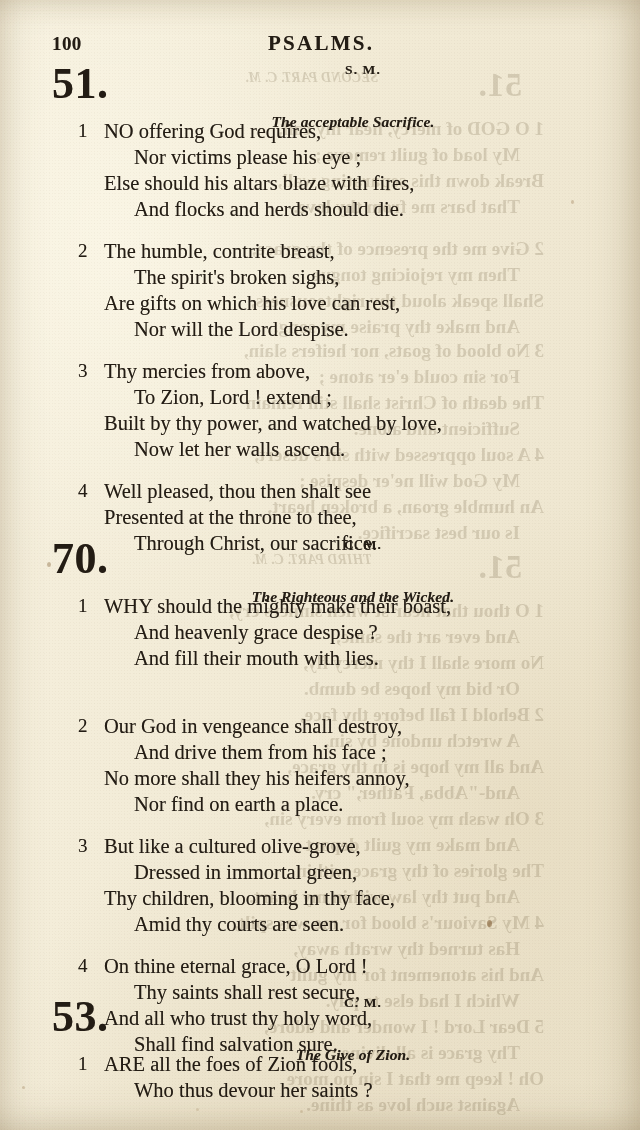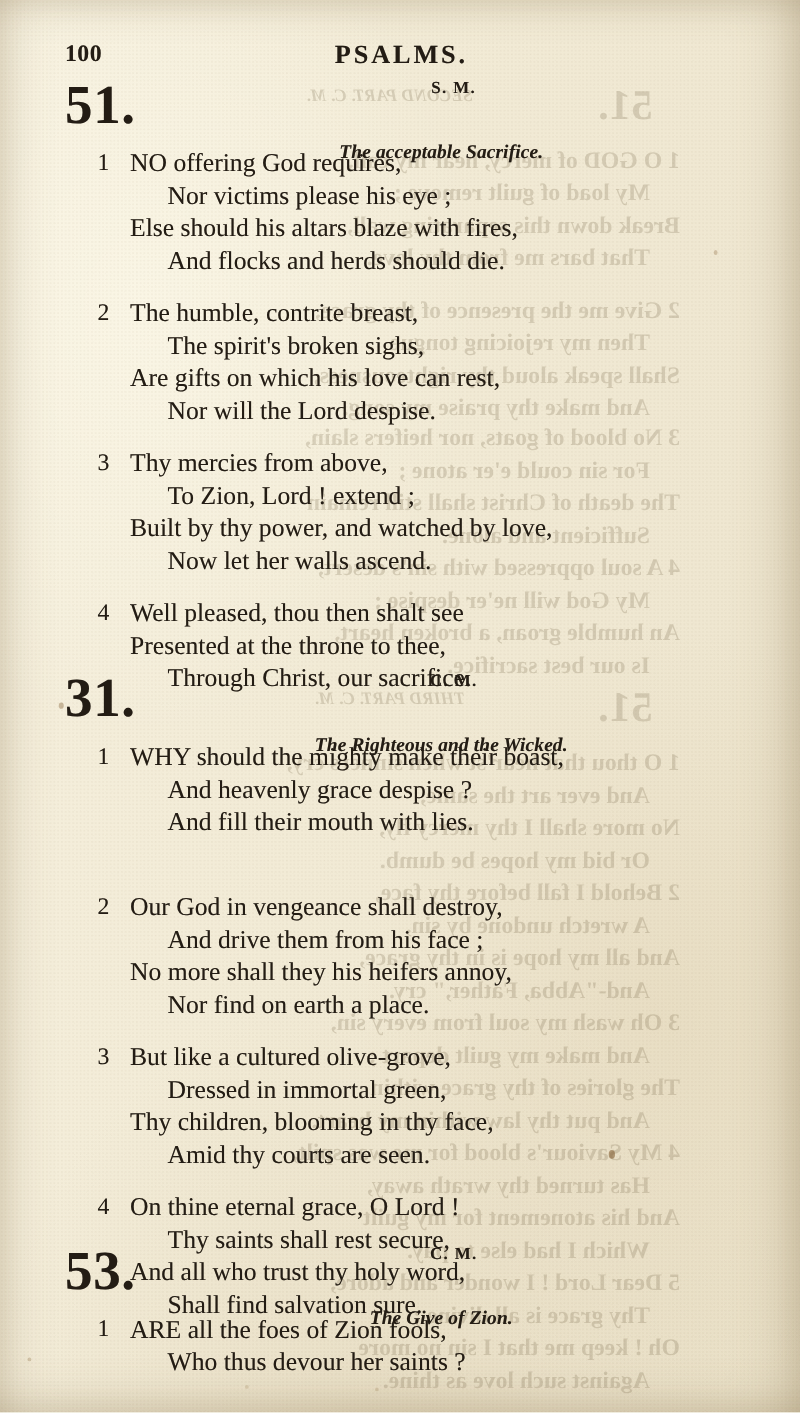--- a/index.html
+++ b/index.html
@@ -248,21 +248,21 @@
           <div class="vline odd">Built by thy power, and watched by love,</div>
           <div class="vline even">Now let her walls ascend.</div>
         </div>
         <div class="stanza" style="top: 416px;">
           <div class="vline odd">Well pleased, thou then shalt see<span class="vnum">4</span></div>
           <div class="vline odd">Presented at the throne to thee,</div>
           <div class="vline even">Through Christ, our sacrifice.</div>
         </div>
       </div>
       <div class="hymn" style="top: 537px;">
-        <div class="hymn-num">31.</div>
+        <div class="hymn-num">70.</div>
         <div class="hymn-meter">C. M.</div>
         <div class="hymn-caption">The Righteous and the Wicked.</div>
         <div class="stanza" style="top: 56px;">
           <div class="vline odd">WHY should the mighty make their boast,<span class="vnum">1</span></div>
           <div class="vline even">And heavenly grace despise ?</div>
           <div class="vline even">And fill their mouth with lies.</div>
         </div>
         <div class="stanza" style="top: 176px;">
           <div class="vline odd">Our God in vengeance shall destroy,<span class="vnum">2</span></div>
           <div class="vline even">And drive them from his face ;</div>

